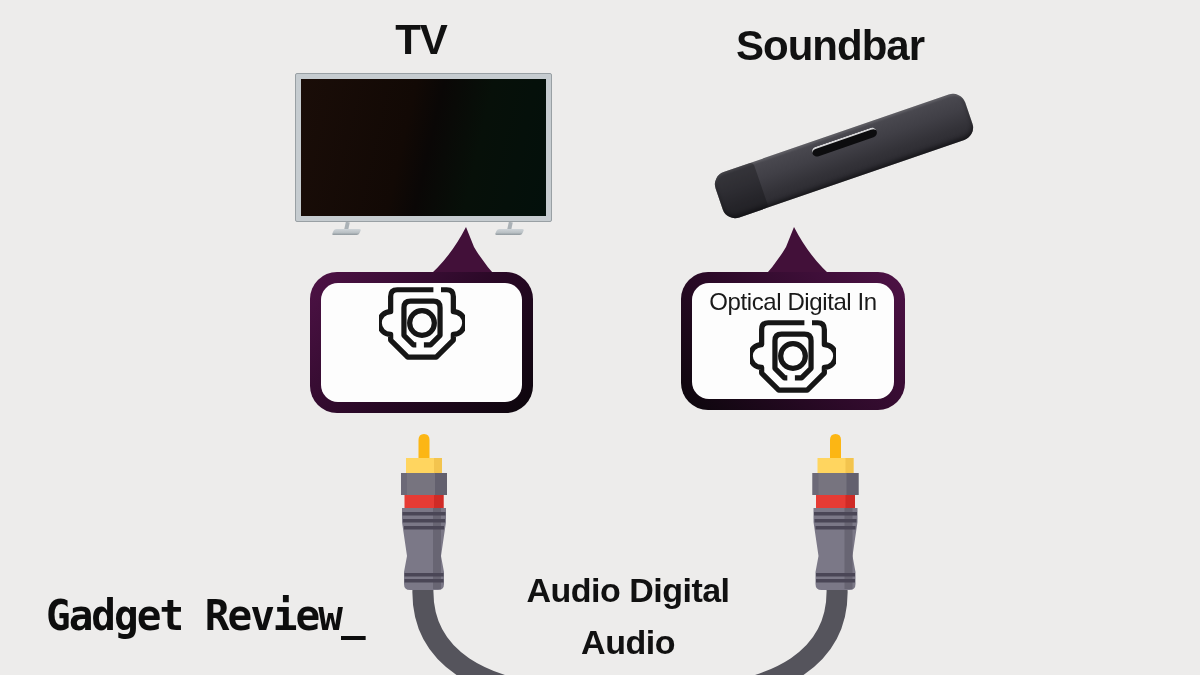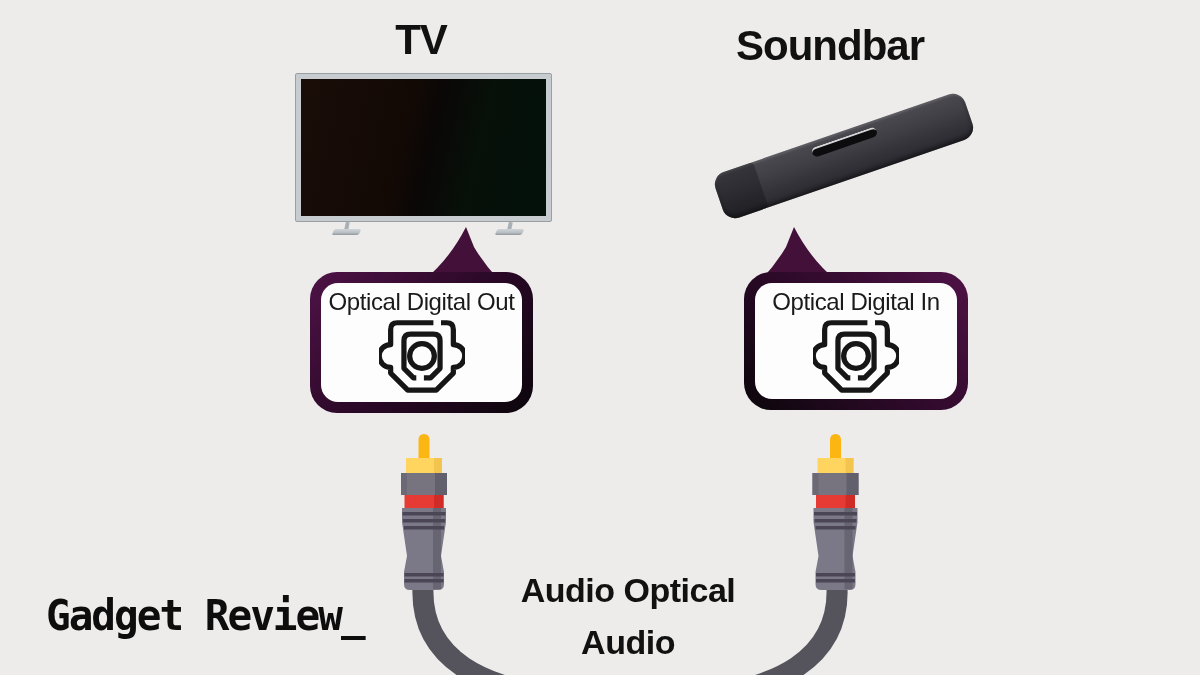--- a/index.html
+++ b/index.html
@@ -58,21 +58,21 @@
   
   .bubble{
     position:absolute;box-sizing:border-box;padding:11px;border-radius:27px;
     z-index:3;
   }
   #bubble-tv{
     left:310px;top:272px;width:223px;height:141px;
     background:linear-gradient(135deg,#4e1246 0%,#280825 55%,#0b060b 100%);
   }
   #bubble-soundbar{
-    left:744px;top:272px;width:224px;height:138px;
+    left:681px;top:272px;width:224px;height:138px;
     background:linear-gradient(45deg,#0b060b 0%,#2e0a2a 48%,#4e1246 100%);
   }
   .bubble-inner{
     width:100%;height:100%;background:#fdfdfd;border-radius:17px;
     display:flex;flex-direction:column;align-items:center;
   }
   .port-label{
     margin-top:5px;font-size:24px;color:#1a1a1a;letter-spacing:-.4px;
     white-space:nowrap;
   }
@@ -150,21 +150,20 @@
 
     <use href="#rca-plug" transform="translate(424,434)"></use>
     <use href="#rca-plug" transform="translate(835.5,434)"></use>
 
     <path d="M 424 280 Q 449 260 466 227 L 474 247 Q 484 264 499 280 Z" fill="#421039"></path>
     <path d="M 836 280 Q 811 260 794 227 L 786 247 Q 776 264 761 280 Z" fill="#421039"></path>
   </svg>
 
   <div id="bubble-tv" class="bubble">
     <div class="bubble-inner">
-      <div class="port-label">Optical Digital Out</div>
       <svg class="toslink-svg" width="86" height="76" viewBox="0 0 88 80">
         <g fill="none" stroke="#161616" stroke-width="5.5" stroke-linejoin="round">
           <path d="M 64 5 L 70 5 Q 77 5 77 12 L 77 28 A 12 12 0 0 1 77 52 L 77 58 L 59 76
                    L 29 76 L 11 58 L 11 52 A 12 12 0 0 1 11 28 L 11 12 Q 11 5 18 5 L 56 5"></path>
           <path d="M 46 63 L 53 63 L 63 53 L 63 24 Q 63 17 56 17 L 32 17 Q 25 17 25 24
                    L 25 53 L 35 63 L 38 63"></path>
           <circle cx="44" cy="40" r="13"></circle>
         </g>
       </svg>
     </div>
@@ -179,19 +178,19 @@
                    L 29 76 L 11 58 L 11 52 A 12 12 0 0 1 11 28 L 11 12 Q 11 5 18 5 L 56 5"></path>
           <path d="M 46 63 L 53 63 L 63 53 L 63 24 Q 63 17 56 17 L 32 17 Q 25 17 25 24
                    L 25 53 L 35 63 L 38 63"></path>
           <circle cx="44" cy="40" r="13"></circle>
         </g>
       </svg>
     </div>
   </div>
 
   <div id="cable-caption">
-    <div>Audio Optical</div>
+    <div>Audio Digital</div>
     <div>Audio</div>
   </div>
 
   <div id="brand-logo">Gadget Review_</div>
 
 </div>
 
 </body></html>

